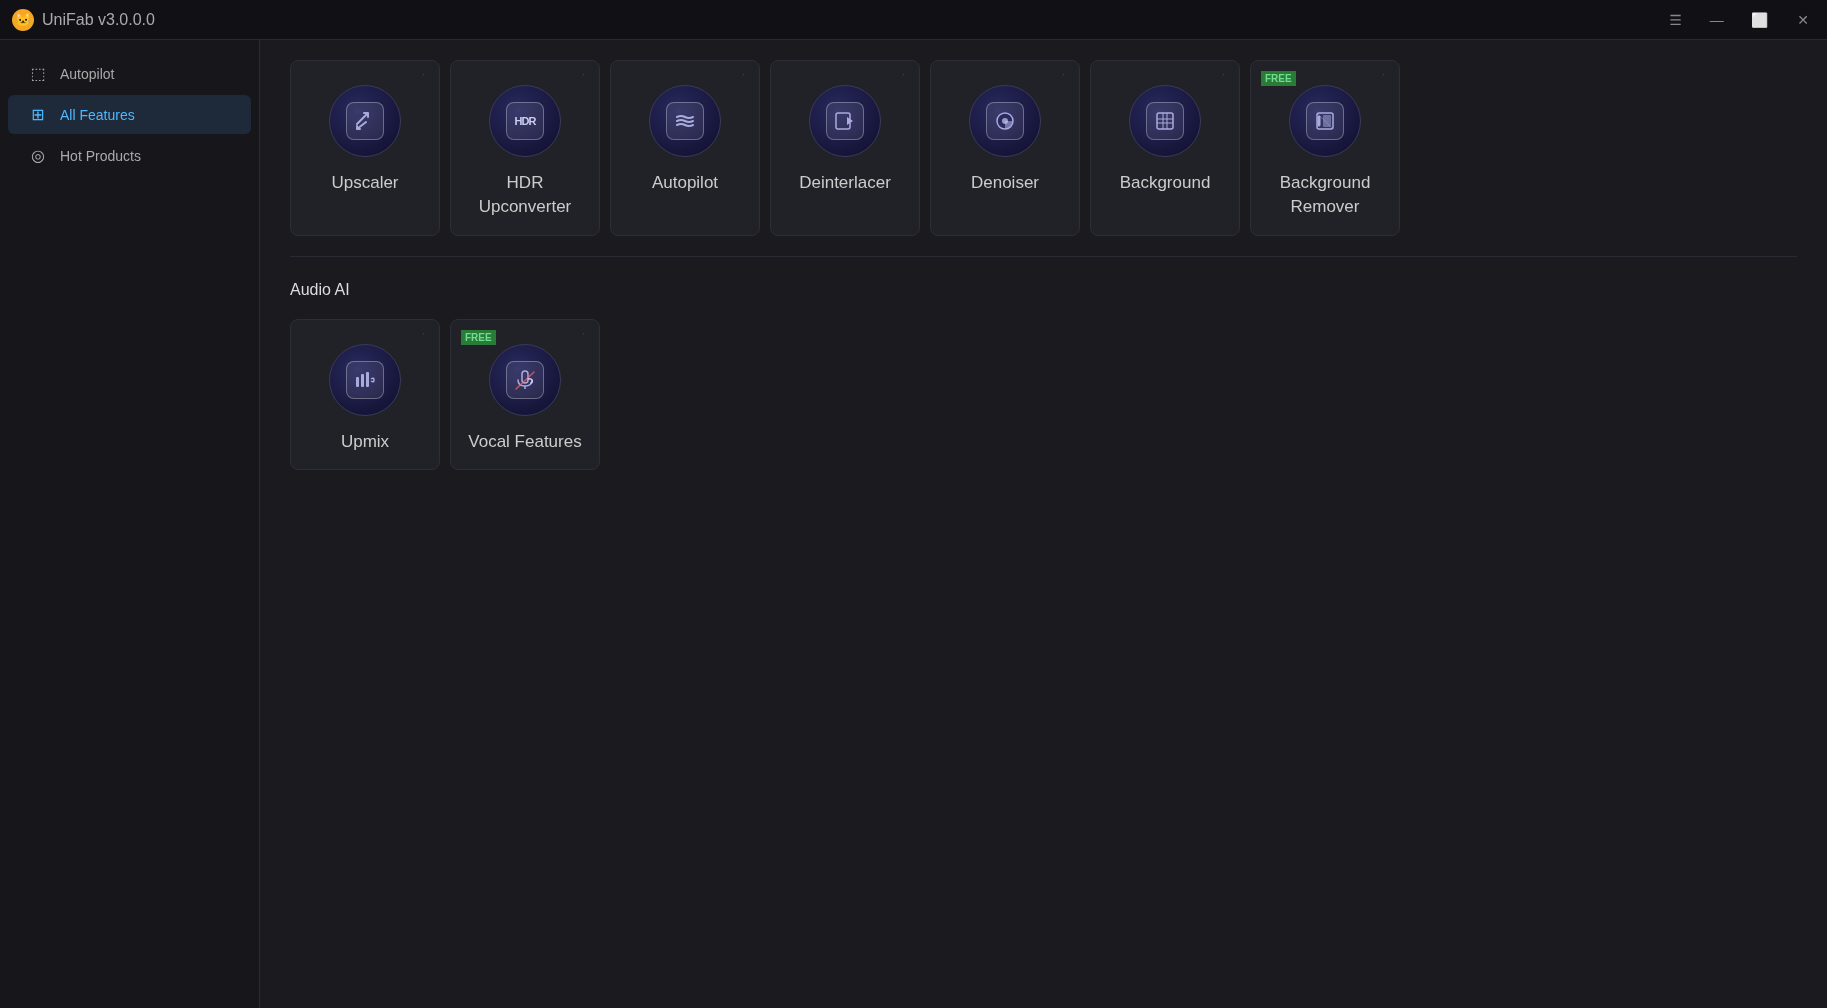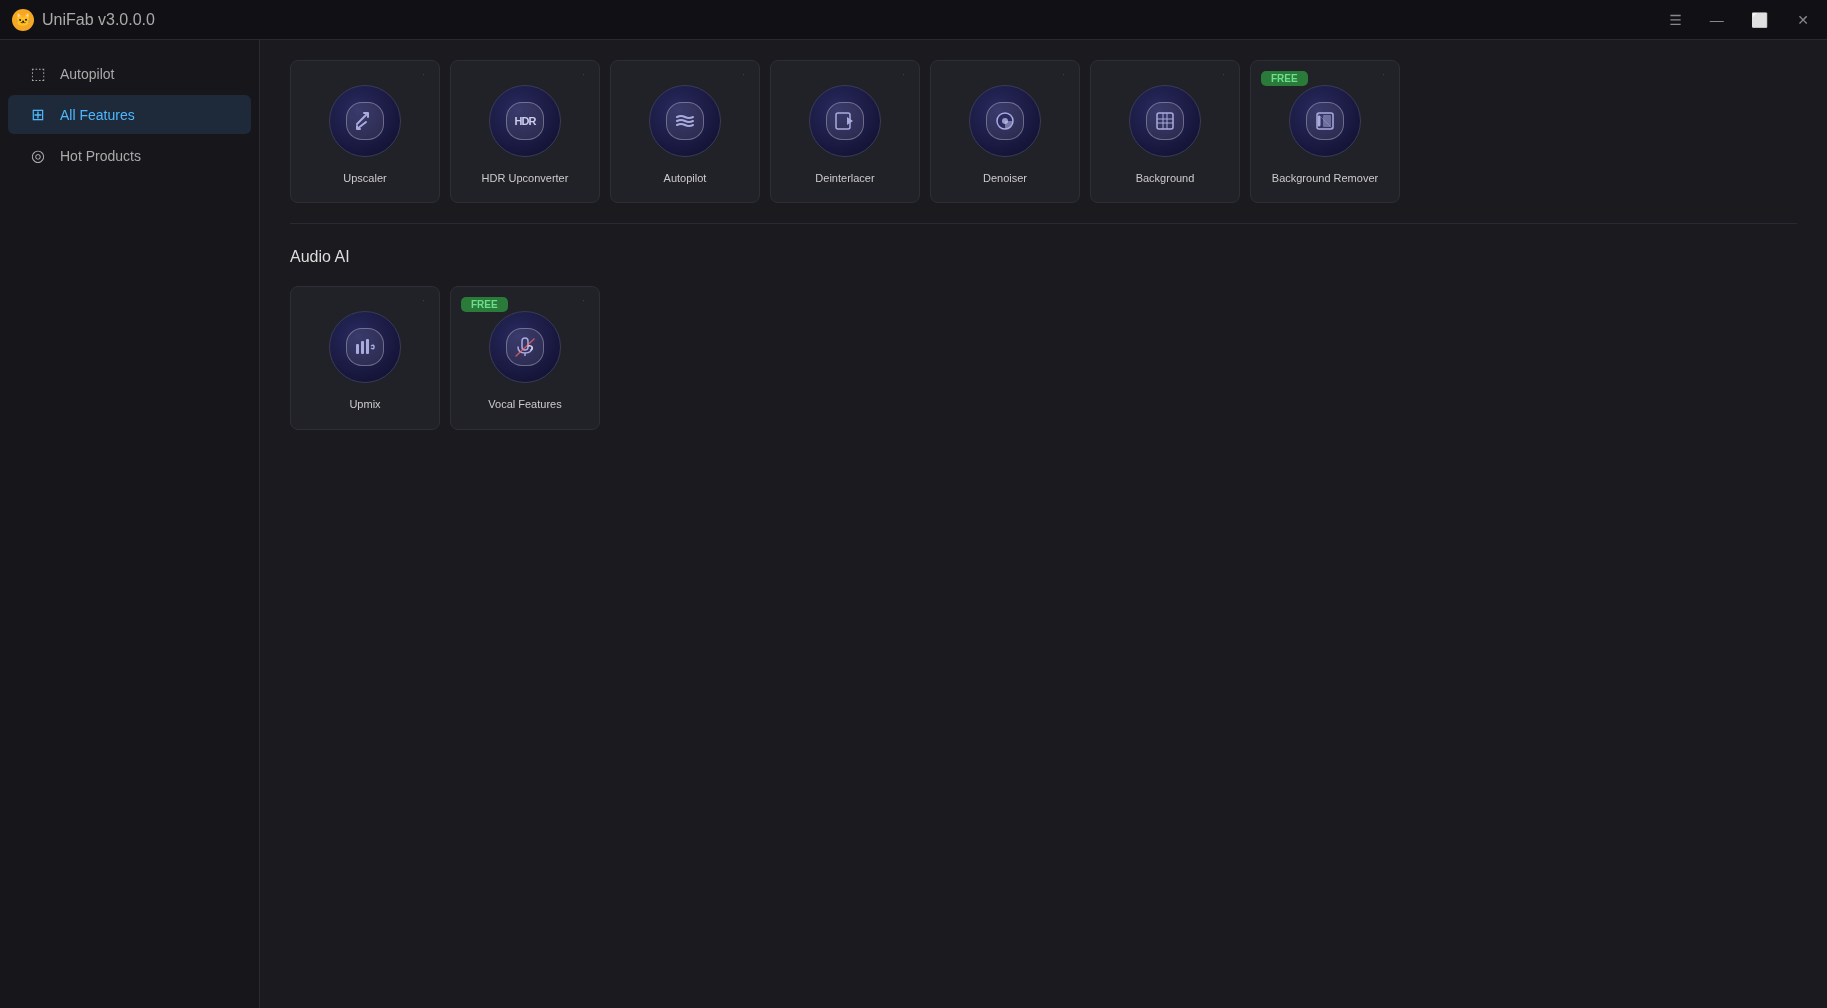--- a/index.html
+++ b/index.html
@@ -130,22 +130,22 @@
     }
 
     .card-badge {
       position: absolute;
       top: 10px;
       left: 10px;
       background: #2a7a3a;
       color: #6dde8a;
       font-size: 10px;
       font-weight: bold;
-      padding: 2px 10px;
-      border-radius: 5px;
+      padding: 2px 4px;
+      border-radius: 0;
     }
 
     .card-icon-wrap {
       width: 72px;
       height: 72px;
       border-radius: 50%;
       background: radial-gradient(circle at 40% 35%, #2a2a60, #0d0d2a);
       display: flex;
       align-items: center;
       justify-content: center;
@@ -153,30 +153,30 @@
       margin-top: 8px;
       position: relative;
       border: 1px solid #3a3a5a;
     }
 
     .card-icon-inner {
       width: 38px;
       height: 38px;
       background: rgba(255,255,255,0.08);
       border: 1.5px solid rgba(255,255,255,0.3);
-      border-radius: 16px;
+      border-radius: 8px;
       display: flex;
       align-items: center;
       justify-content: center;
       font-size: 16px;
       color: #ccd;
     }
 
     .card-label {
-      font-size: 11px;
+      font-size: 17px;
       color: #ccc;
       text-align: center;
       line-height: 1.4;
     }
 
     .divider {
       border: none;
       border-top: 1px solid #2a2a35;
       margin: 10px 0 24px 0;
     }

